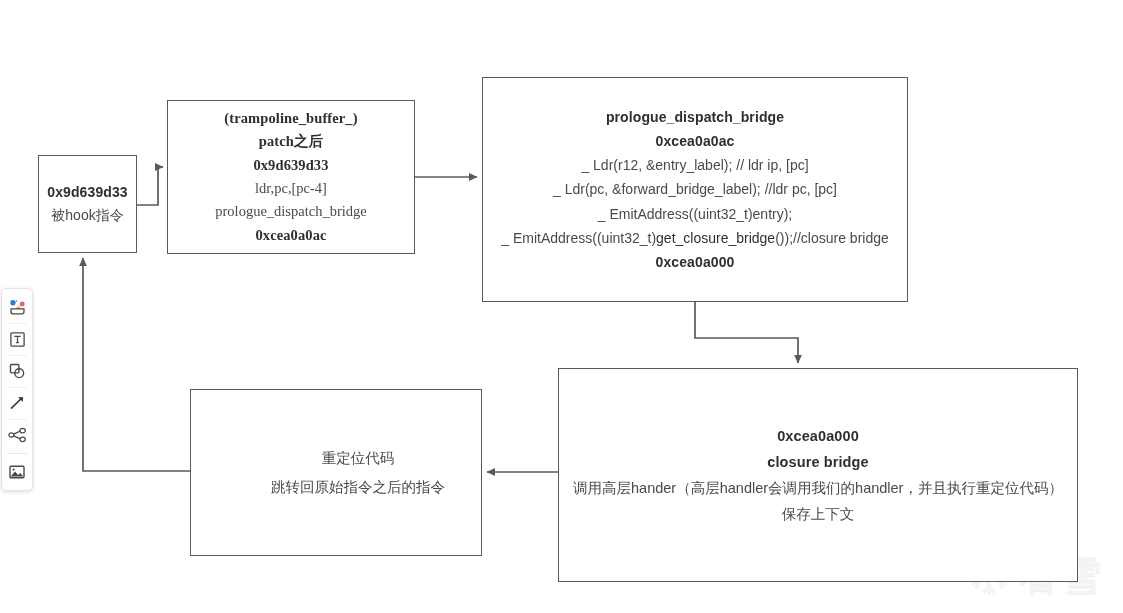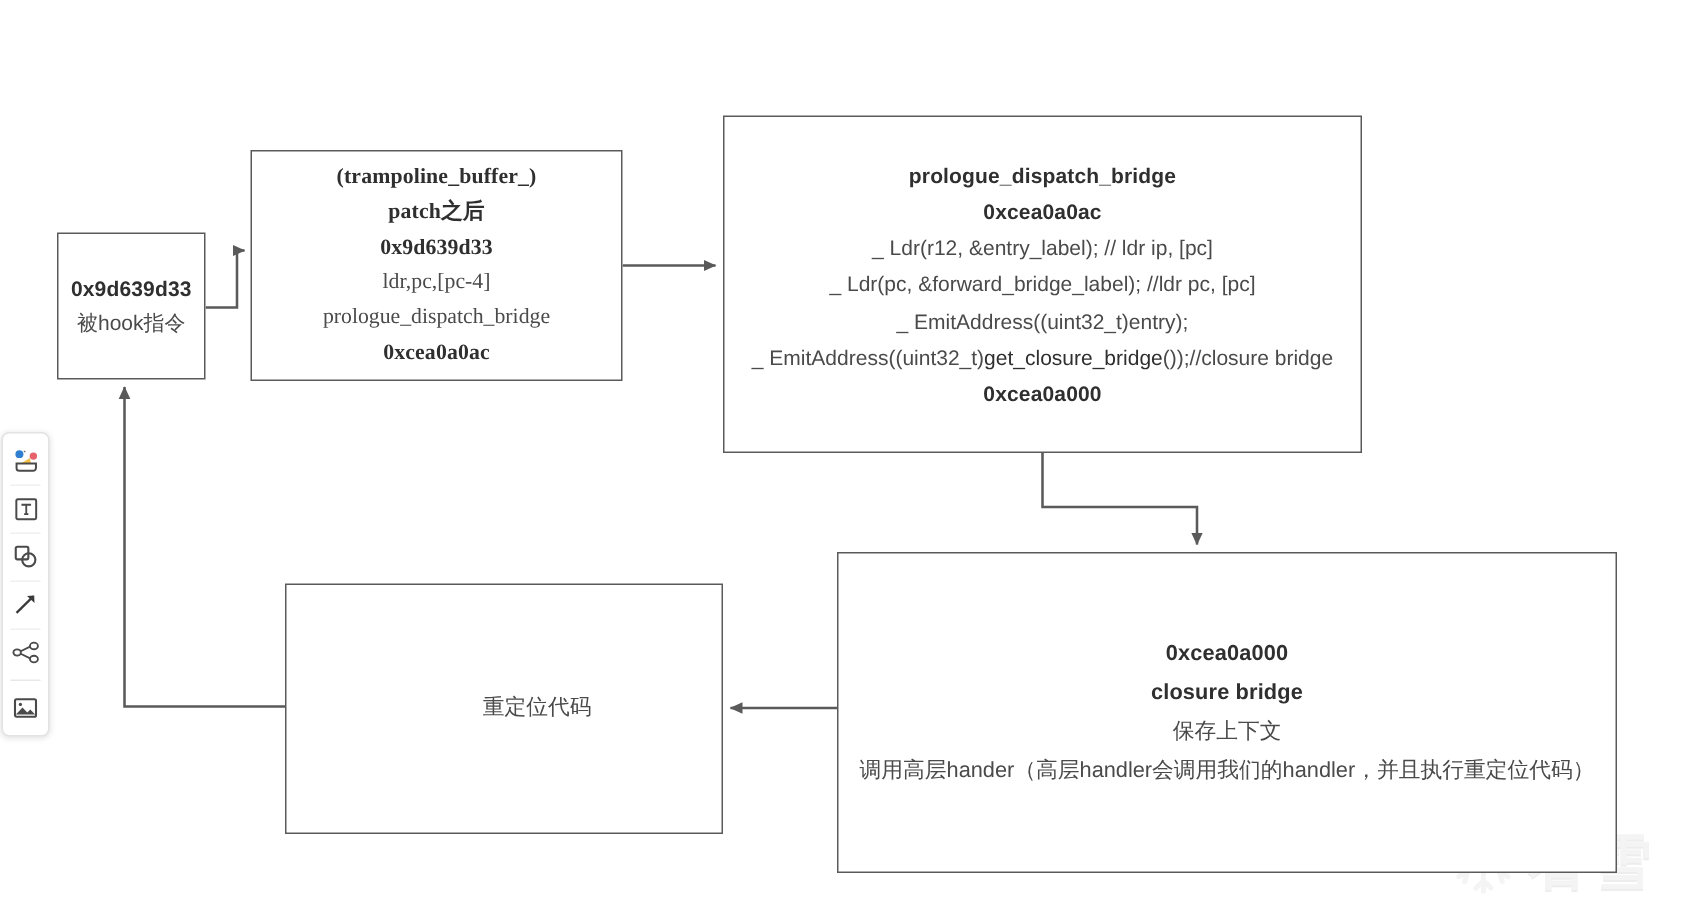--- a/index.html
+++ b/index.html
@@ -146,26 +146,27 @@
     <span class="ln">_ Ldr(r12, &amp;entry_label); //  ldr ip, [pc]</span>
     <span class="ln">_ Ldr(pc, &amp;forward_bridge_label); //ldr pc, [pc]</span>
     <span class="ln">_ EmitAddress((uint32_t)entry);</span>
     <span class="ln" id="ln-emit-closure">_ EmitAddress((uint32_t)<span class="bfrag">get_closure_bridge</span>());//closure bridge</span>
     <span class="ln b">0xcea0a000</span>
   </div>
 
   <div class="node" id="node-closure-bridge">
     <span class="ln b">0xcea0a000</span>
     <span class="ln b">closure bridge</span>
+    <span class="ln cn">调用高层hander（高层handler会调用我们的handler，并且执行重定位代码）</span>
     <span class="ln cn">保存上下文</span>
-    <span class="ln cn">调用高层hander（高层handler会调用我们的handler，并且执行重定位代码）</span>
   </div>
 
   <div class="node" id="node-relocation-code">
     <span class="ln cn">重定位代码</span>
+    <span class="ln cn">跳转回原始指令之后的指令</span>
   </div>
 
   <div id="tool-palette">
 
     <div class="tool-btn">
       <svg width="19" height="19" viewBox="0 0 20 20" xmlns="http://www.w3.org/2000/svg">
         <circle cx="5.2" cy="5" r="2.8" fill="#2f7fd0"></circle>
         <circle cx="15" cy="6.4" r="2.6" fill="#e8606a"></circle>
         <path d="M8.3 3.2 l1.1 0 M8.85 2.65 l0 1.1" stroke="#6b6b6b" stroke-width="1"></path>
         <path d="M6.4 11.4 L12.6 7.8 L13.4 12 z" fill="#f2c14a"></path>

